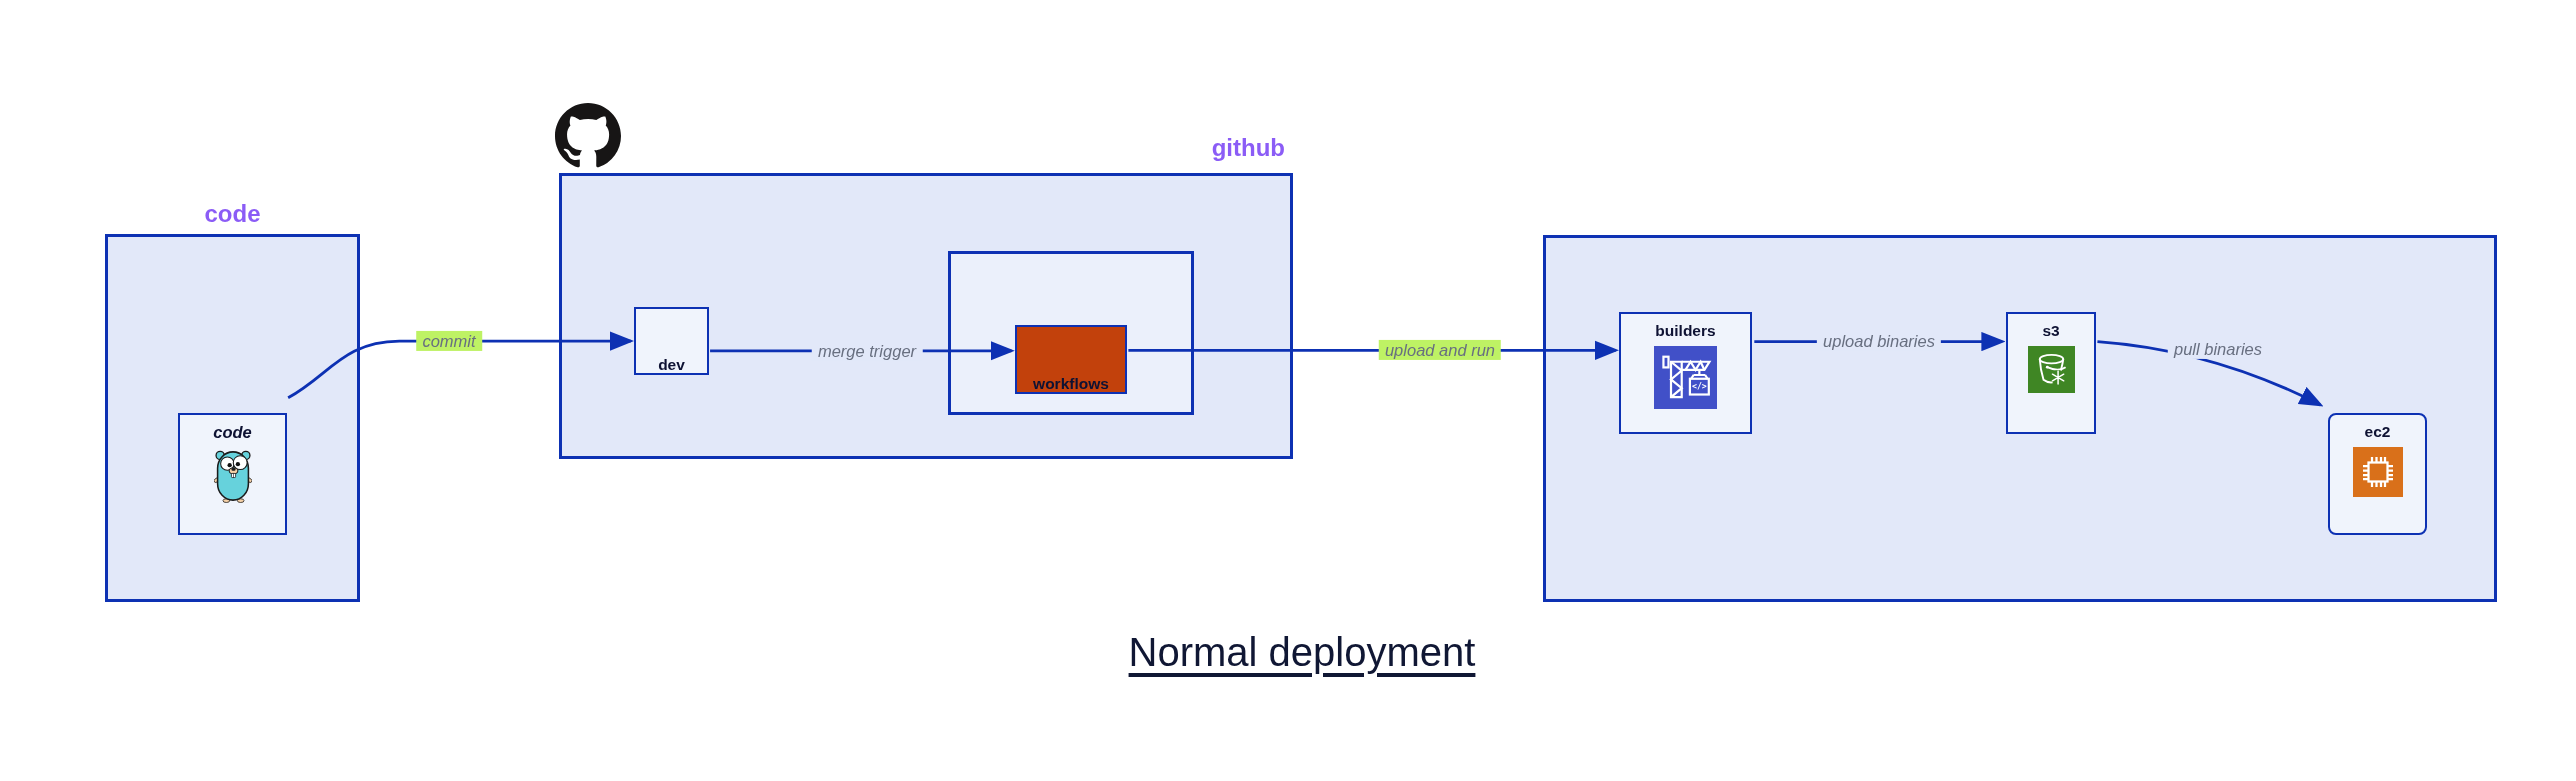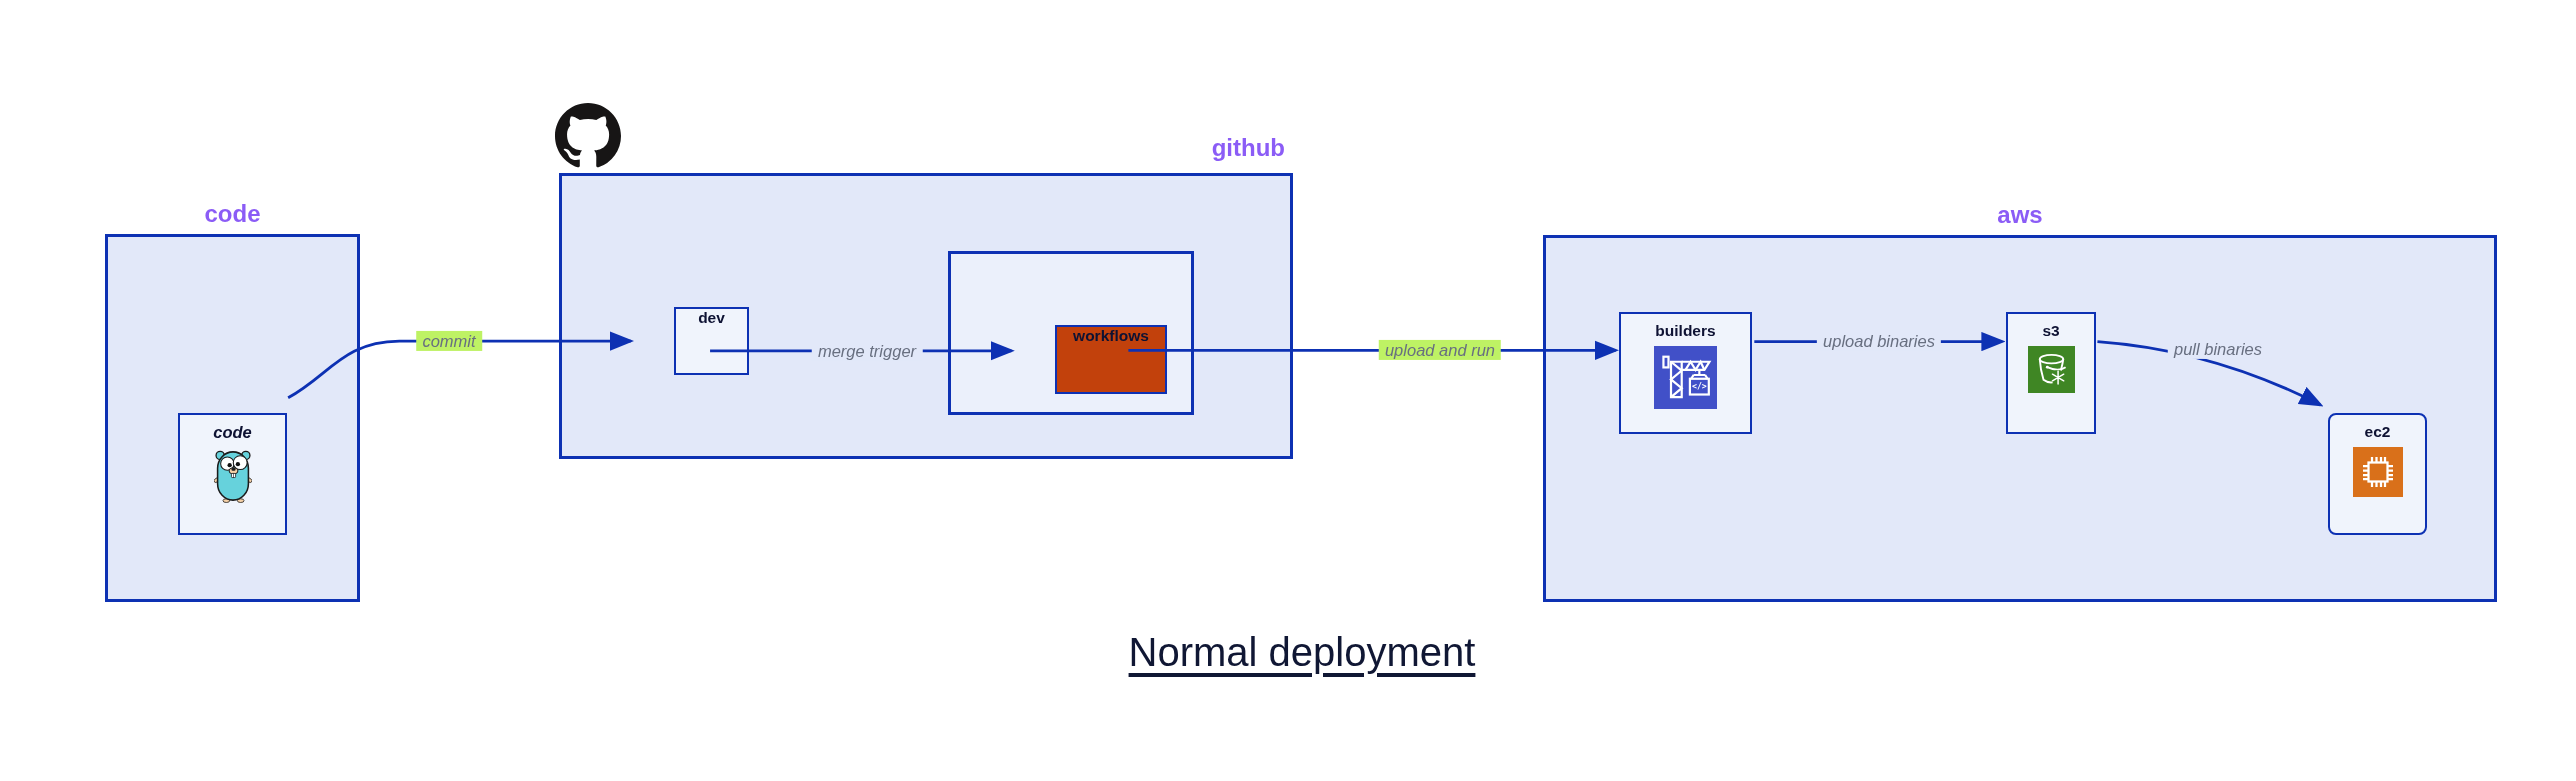--- a/index.html
+++ b/index.html
@@ -4,21 +4,21 @@
 <style>
   html,body{margin:0;padding:0;background:#ffffff;}
   .canvas{position:relative;width:2604px;height:781px;background:#ffffff;
           font-family:"Liberation Sans","DejaVu Sans",sans-serif;overflow:hidden;}
 
   .container{position:absolute;box-sizing:border-box;border:3.1px solid #0D31B3;background:#E2E8F9;}
   .container.master{background:#EBF0FB;}
 
   .node{position:absolute;box-sizing:border-box;border:2.6px solid #0D31B3;background:#F0F4FC;
         display:flex;flex-direction:column;align-items:center;}
-  .node.center{justify-content:flex-start;margin-left:40px;}
+  .node.center{justify-content:flex-end;}
   .node.workflows{background:#c2410c;}
 
   .clabel{position:absolute;color:#8b5cf6;font-size:24px;font-weight:600;line-height:1.1;}
   .clabel.center{text-align:center;}
   .clabel.right{text-align:right;}
 
   .nlabel{color:#0E1233;font-size:15.5px;font-weight:700;text-align:center;line-height:1.1;}
   .pad-top{padding-top:8.2px;margin-top:32px;}
 
   .elabel{position:absolute;transform:translate(-50%,-50%);font-style:italic;color:#686F80;
@@ -39,21 +39,20 @@
   .icon-gap{margin-top:7.2px;}
 </style>
 </head>
 <body>
 
 <div class="canvas">
 
   <div class="clabel center" style="left:105px;top:201px;width:255px;">code</div>
   <div class="clabel right" style="left:559px;top:135px;width:726px;">github</div>
   <div class="clabel center" style="left:948px;top:218px;width:246px;">master</div>
-  <div class="clabel center" style="left:1543px;top:202px;width:954px;">aws</div>
 
   <svg class="octocat" width="66" height="66" viewBox="0 0 16 16" aria-hidden="true">
     <path fill="#171515" d="M8 0C3.58 0 0 3.58 0 8c0 3.54 2.29 6.53 5.47 7.59.4.07.55-.17.55-.38 0-.19-.01-.82-.01-1.49-2.01.37-2.53-.49-2.69-.94-.09-.23-.48-.94-.82-1.13-.28-.15-.68-.52-.01-.53.63-.01 1.08.58 1.23.82.72 1.21 1.87.87 2.33.66.07-.52.28-.87.51-1.07-1.78-.2-3.64-.89-3.64-3.95 0-.87.31-1.59.82-2.15-.08-.2-.36-1.02.08-2.12 0 0 .67-.21 2.2.82.64-.18 1.32-.27 2-.27s1.36.09 2 .27c1.53-1.04 2.2-.82 2.2-.82.44 1.1.16 1.92.08 2.12.51.56.82 1.27.82 2.15 0 3.07-1.87 3.75-3.65 3.95.29.25.54.73.54 1.48 0 1.07-.01 1.93-.01 2.2 0 .21.15.46.55.38A8.013 8.013 0 0 0 16 8c0-4.42-3.58-8-8-8z"></path>
   </svg>
 
   <div class="container" style="left:105px;top:234px;width:255px;height:368px;"></div>
   <div class="container" style="left:559px;top:173px;width:734px;height:286px;"></div>
   <div class="container master" style="left:948px;top:251px;width:246px;height:164px;"></div>
   <div class="container" style="left:1543px;top:235px;width:954px;height:367px;"></div>
 

